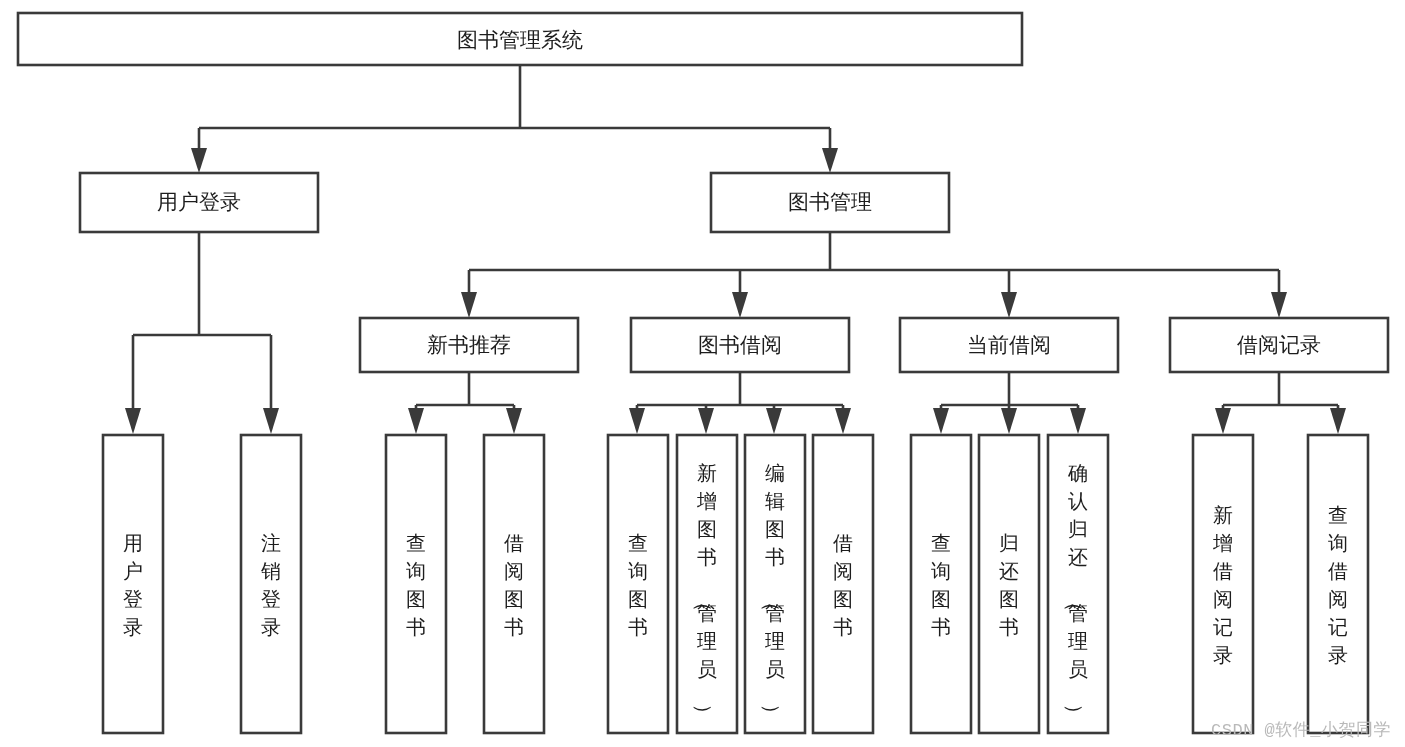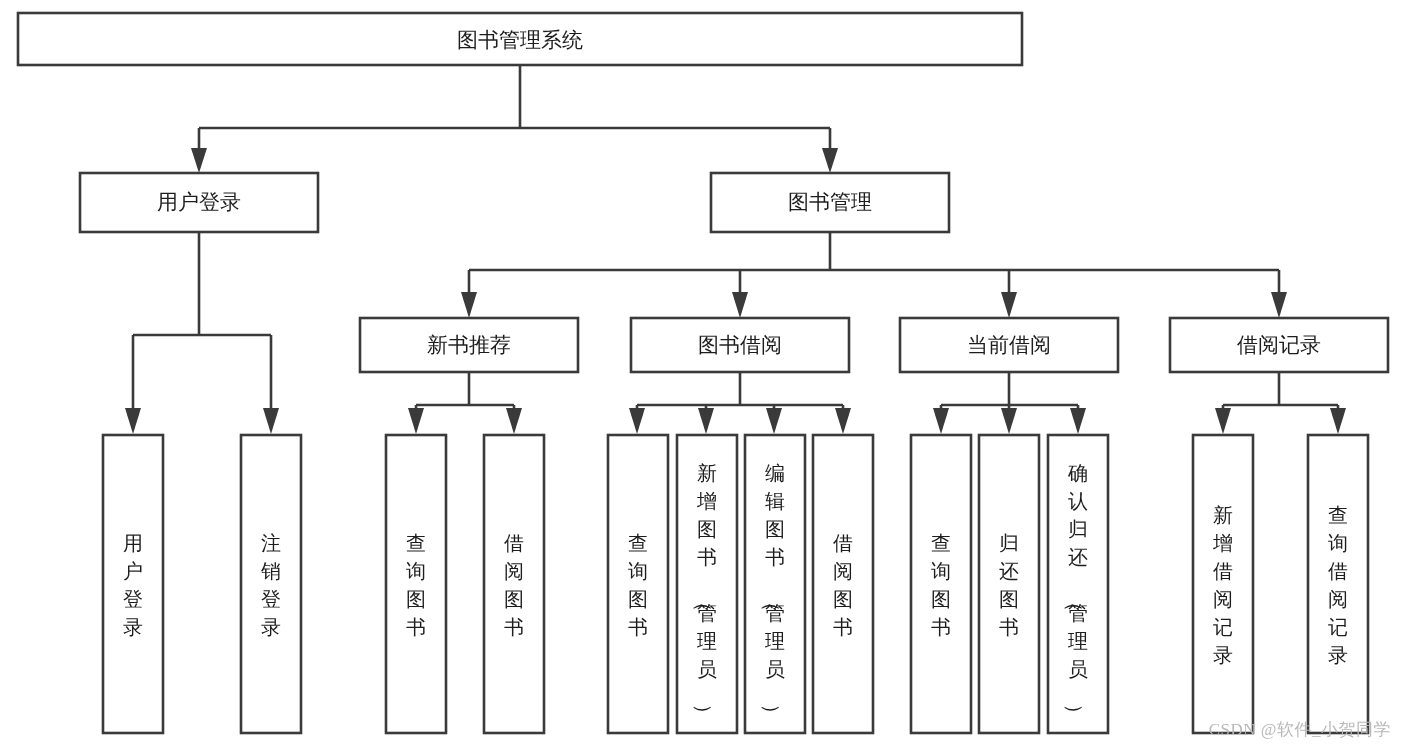--- a/index.html
+++ b/index.html
@@ -51,21 +51,21 @@
   .node-label-v {
     font-family: "Liberation Sans", "DejaVu Sans", sans-serif;
     font-size: 20px;
     fill: #1d1d1d;
     text-anchor: middle;
   }
   .watermark {
     position: absolute;
     right: 14px;
     bottom: 6px;
-    font-family: Liberation Serif, serif;
+    font-family: Liberation Mono, monospace;
     font-size: 17px;
     color: #b9b9b9;
     letter-spacing: 0.5px;
     white-space: nowrap;
     user-select: none;
   }
 </style>
 </head>
 <body>
 

